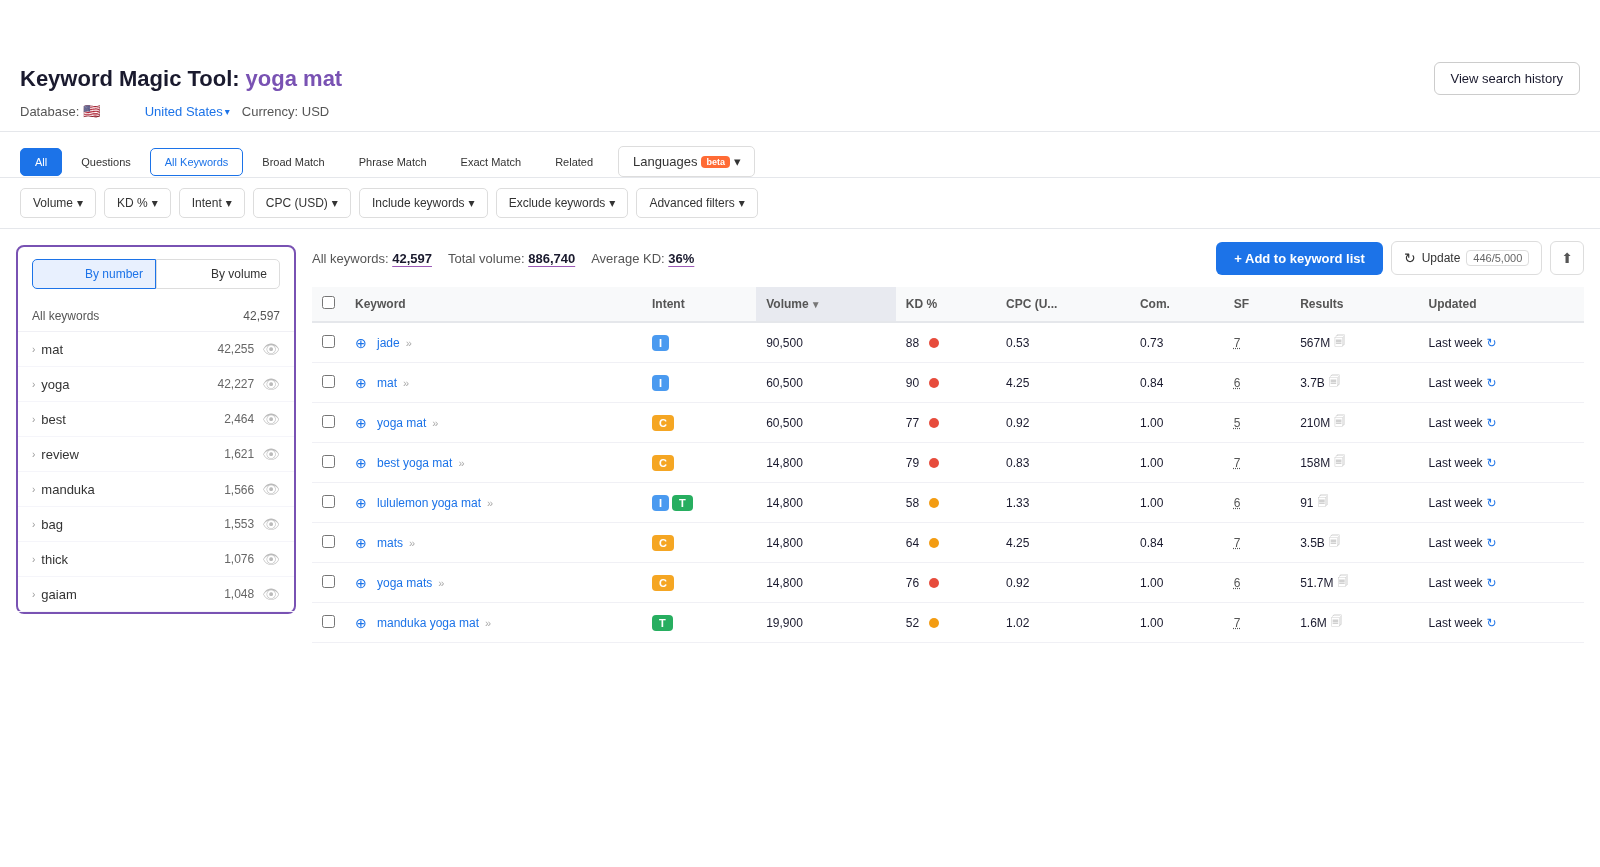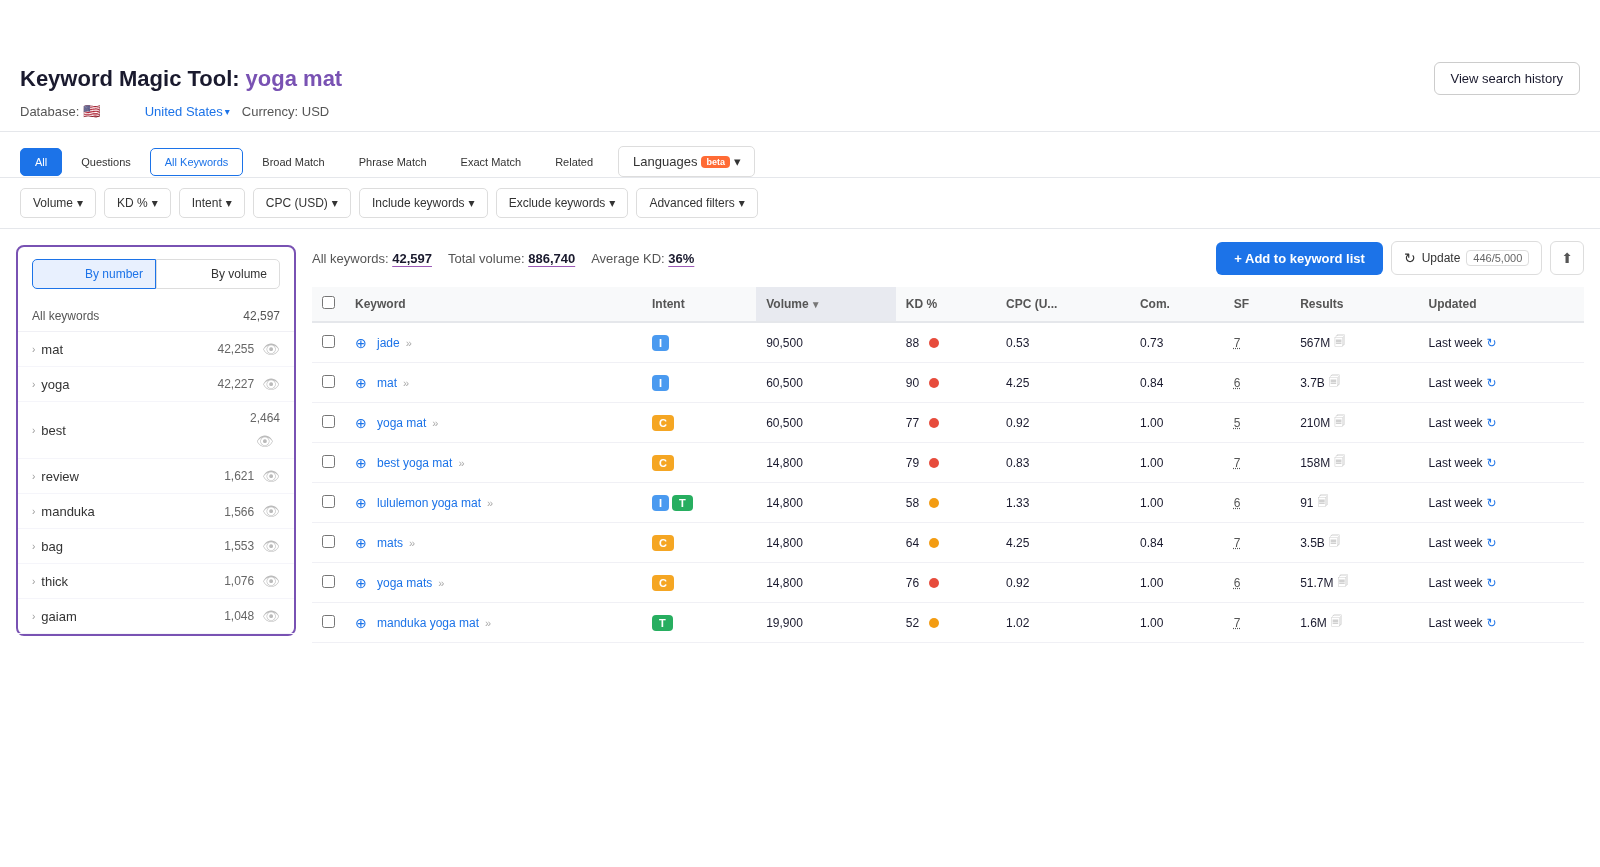--- a/index.html
+++ b/index.html
@@ -181,21 +181,21 @@
     <div style="display:flex;align-items:center;gap:8px;">
       <span class="sidebar-count">42,227</span>
       <span class="eye-icon">👁</span>
     </div>
   </div>
           <div class="sidebar-item">
     <div class="sidebar-item-left">
       <span class="sidebar-chevron">›</span>
       <span class="sidebar-keyword">best</span>
     </div>
-    <div style="display:flex;align-items:center;gap:8px;flex-direction:column;">
+    <div style="display:flex;align-items:center;gap:8px;">
       <span class="sidebar-count">2,464</span>
       <span class="eye-icon">👁</span>
     </div>
   </div>
           <div class="sidebar-item">
     <div class="sidebar-item-left">
       <span class="sidebar-chevron">›</span>
       <span class="sidebar-keyword">review</span>
     </div>
     <div style="display:flex;align-items:center;gap:8px;">

